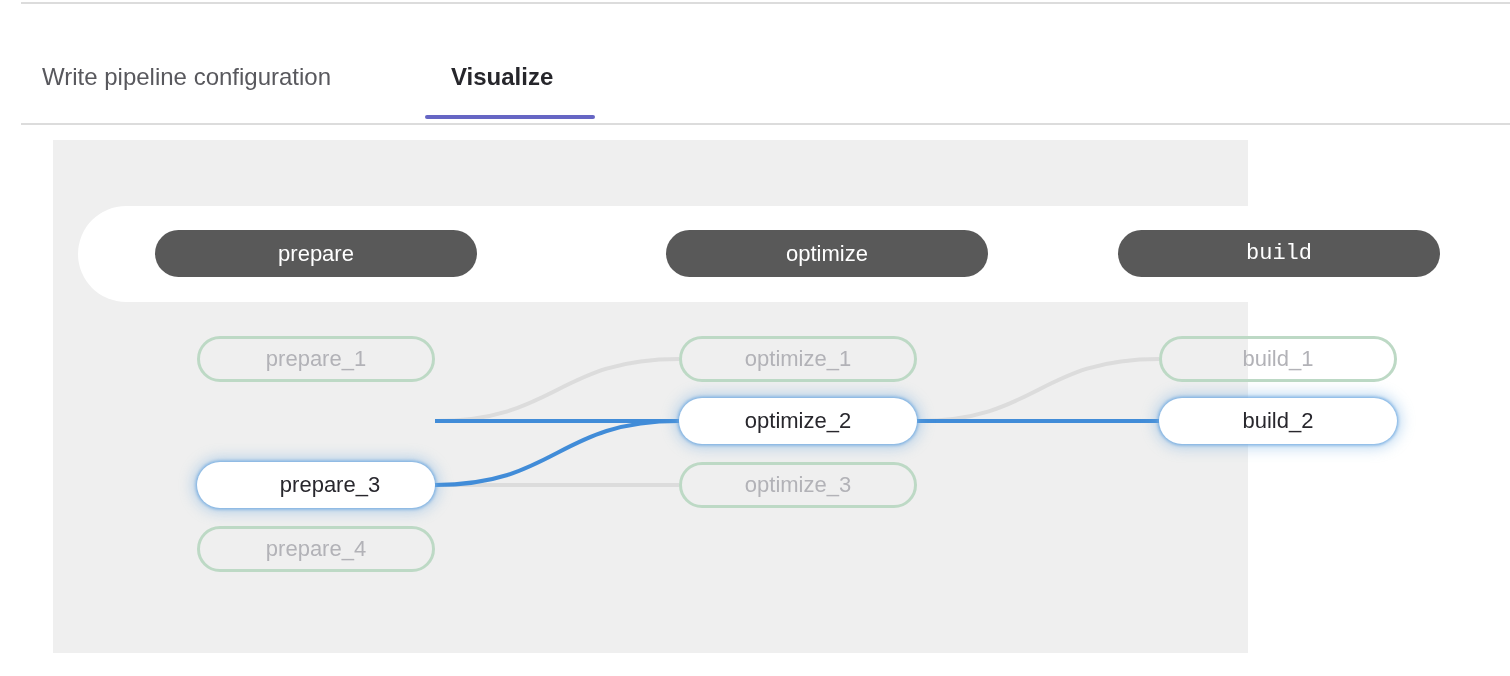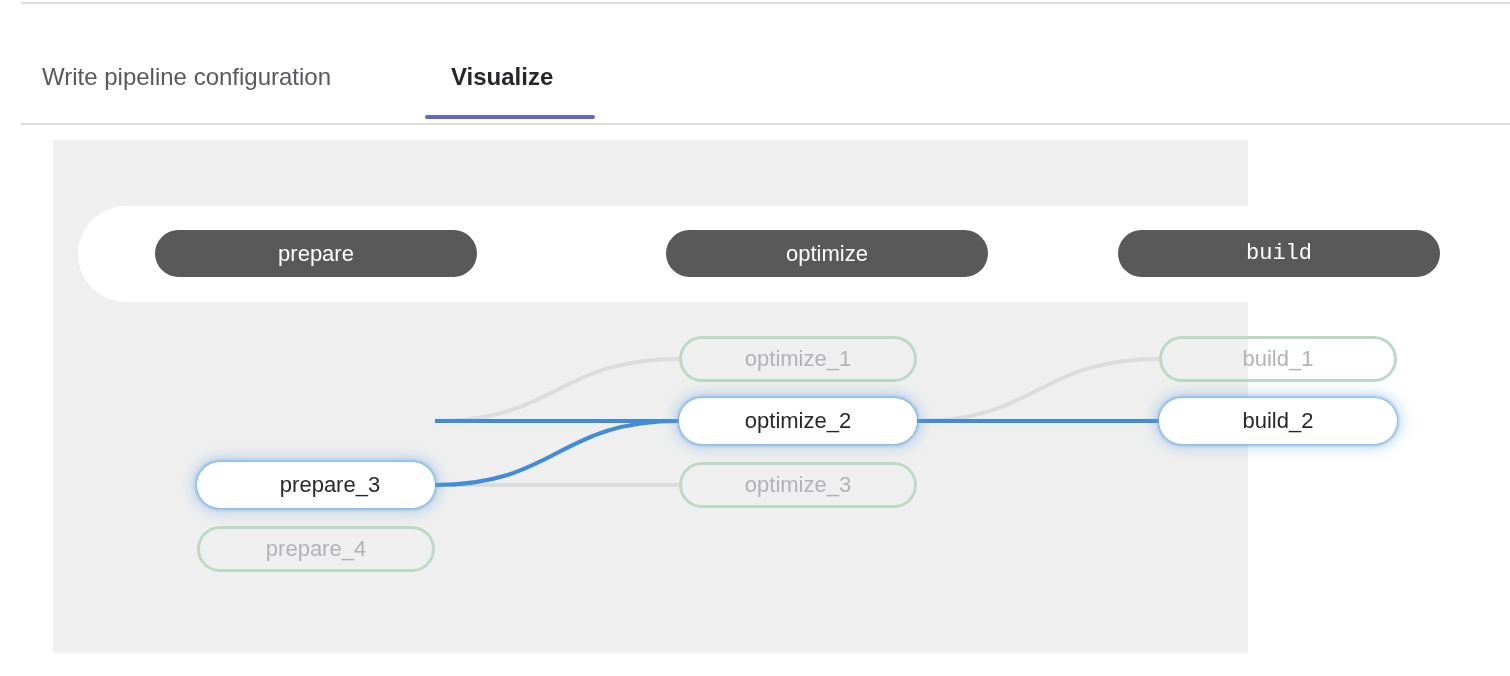--- a/index.html
+++ b/index.html
@@ -68,20 +68,21 @@
     <div class="stage-band"></div>
     <svg class="links-layer" id="links-layer" viewBox="0 0 1489 513">
         <path d="M382 281 C504 281 504 219 626 219" class="dimmed"></path>
         <path d="M382 345 L626 345" class="dimmed"></path>
         <path d="M864 281 C985 281 985 219 1106 219" class="dimmed"></path>
         <path d="M382 281 L626 281" class="highlighted"></path>
         <path d="M382 345 C504 345 504 281 626 281" class="highlighted"></path>
         <path d="M864 281 L1106 281" class="highlighted"></path>
       </svg>
   <div class="stage-pill" style="left: 102px;">prepare</div>
+      <div class="job dimmed" style="left: 144px; top: 196px;">prepare_1</div>
       <div class="job highlighted" style="left: 144px; top: 322px; padding-left: 28px;">prepare_3</div>
       <div class="job dimmed" style="left: 144px; top: 386px;">prepare_4</div>
       <div class="stage-pill" style="left: 613px; text-align: center;">optimize</div>
       <div class="job dimmed" style="left: 626px; top: 196px;">optimize_1</div>
       <div class="job highlighted" style="left: 626px; top: 258px;">optimize_2</div>
       <div class="job dimmed" style="left: 626px; top: 322px;">optimize_3</div>
       <div class="stage-pill" style="left: 1065px; font-family: Liberation Mono, monospace;">build</div>
       <div class="job dimmed" style="left: 1106px; top: 196px;">build_1</div>
       <div class="job highlighted" style="left: 1106px; top: 258px;">build_2</div>
     </div>

